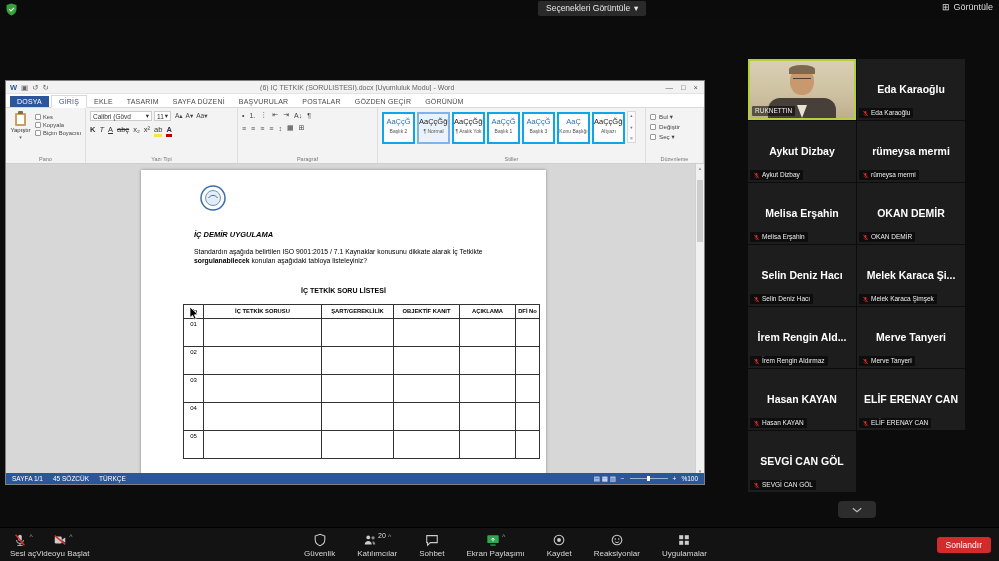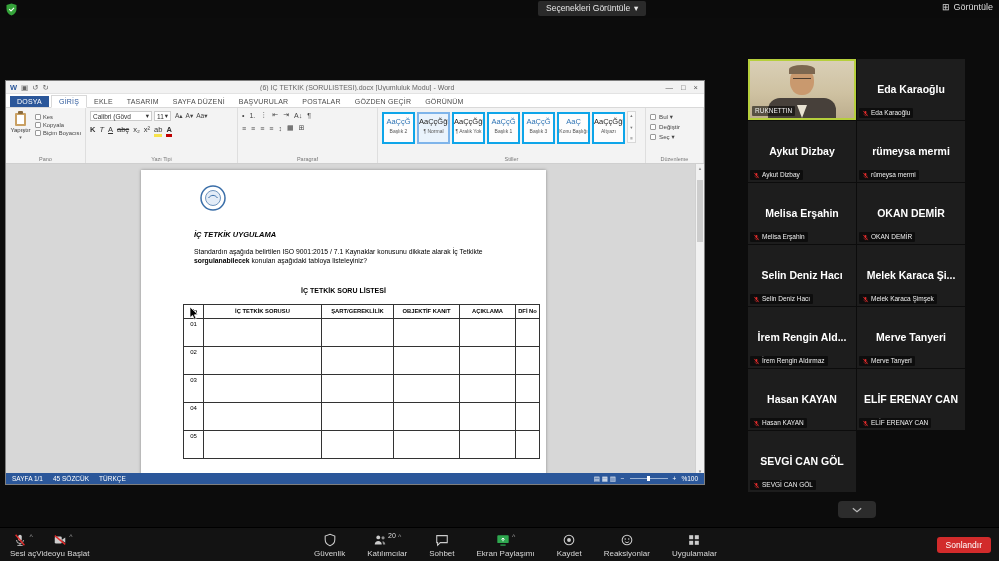--- a/index.html
+++ b/index.html
@@ -105,21 +105,21 @@
   .vhair{position:absolute;left:-1px;right:-1px;top:-2px;height:9px;background:#7c6750;border-radius:50% 50% 0 0}
   .vglasses{position:absolute;left:3px;right:3px;top:11px;height:4px;border-top:1.5px solid #4a3c30}
   .vbody{position:absolute;left:50%;bottom:0;transform:translateX(-50%);width:68px;height:20px;background:#47403a;border-radius:12px 12px 0 0}
   .vshirt{position:absolute;left:50%;bottom:0;transform:translateX(-50%);width:10px;height:13px;background:#e8e2d2;clip-path:polygon(50% 100%,0 0,100% 0)}
   .mic-sm{line-height:0;flex:none}
   .collapse-btn{position:absolute;left:838px;top:501px;width:38px;height:17px;background:#2c2c2c;border-radius:4px;display:flex;align-items:center;justify-content:center}
 
   
   .btoolbar{position:absolute;left:0;bottom:0;width:100%;height:34px;background:#131313;border-top:1px solid #000}
   .tleft{position:absolute;left:10px;bottom:3px;display:flex;gap:0}
-  .tcenter{position:absolute;left:314px;bottom:3px;display:flex;gap:22px}
+  .tcenter{position:absolute;left:304px;bottom:3px;display:flex;gap:22px}
   .titem{display:flex;flex-direction:column;align-items:center}
   .ticon-row{height:16px;display:flex;align-items:center}
   .ticon{line-height:0}
   .ticon svg{width:14px;height:14px;display:block}
   .tcaret{color:#9a9a9a;font-size:7px;margin-left:2px;transform:translateY(-4px)}
   .tbadge{color:#ddd;font-size:7px;margin-left:1px;transform:translateY(-5px)}
   .tlabel{color:#d8d8d8;font-size:8px;margin-top:1px;white-space:nowrap}
   .end-btn{position:absolute;right:8px;bottom:8px;background:#d22b2b;color:#fff;font-size:8.5px;border:none;border-radius:3px;padding:3px 9px;font-family:inherit}
 </style>
 </head>
@@ -311,21 +311,21 @@
 
     <div class="docarea">
       <div class="page">
         <span class="logo">
           <svg width="34" height="38" viewBox="0 0 34 38">
               <circle cx="17" cy="16" r="12" fill="none" stroke="#3a6ea8" stroke-width="1.5"></circle>
               <circle cx="17" cy="16" r="7.5" fill="#e3ecf7" stroke="#6f94bd" stroke-width="1"></circle>
               <path d="M12.5 16c2.5-3.5 6.5-3.5 9 0" stroke="#3a6ea8" fill="none"></path>
             </svg>
         </span>
-        <div class="doc-heading">İÇ TETKİK UYGULAMA</div>
+        <div class="doc-heading">İÇ DEMİR UYGULAMA</div>
         <div class="doc-body"><span>Standardın aşağıda belirtilen ISO 9001:2015 / 7.1 Kaynaklar konusunu dikkate alarak İç Tetkikte </span><b>sorgulanabilecek</b><span> konuları aşağıdaki tabloya listeleyiniz?</span></div>
         <div class="doc-tabletitle">İÇ TETKİK SORU LİSTESİ</div>
         <table class="dtable">
           <thead>
               <tr id="tblhead">
                 <th>No</th>
                 <th>İÇ TETKİK SORUSU</th>
                 <th>ŞART/GEREKLİLİK</th>
                 <th>OBJEKTİF KANIT</th>
                 <th>AÇIKLAMA</th>

